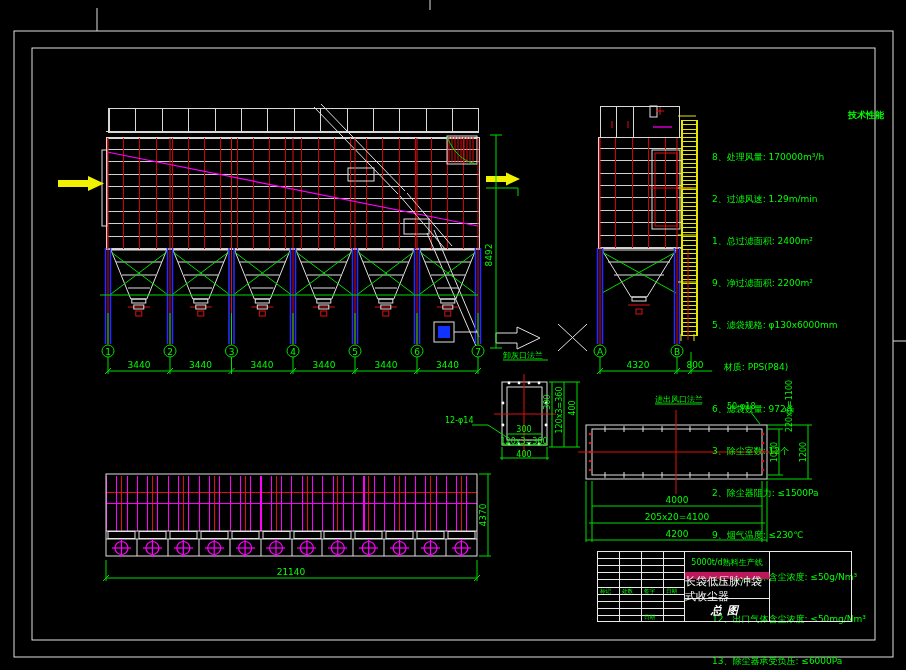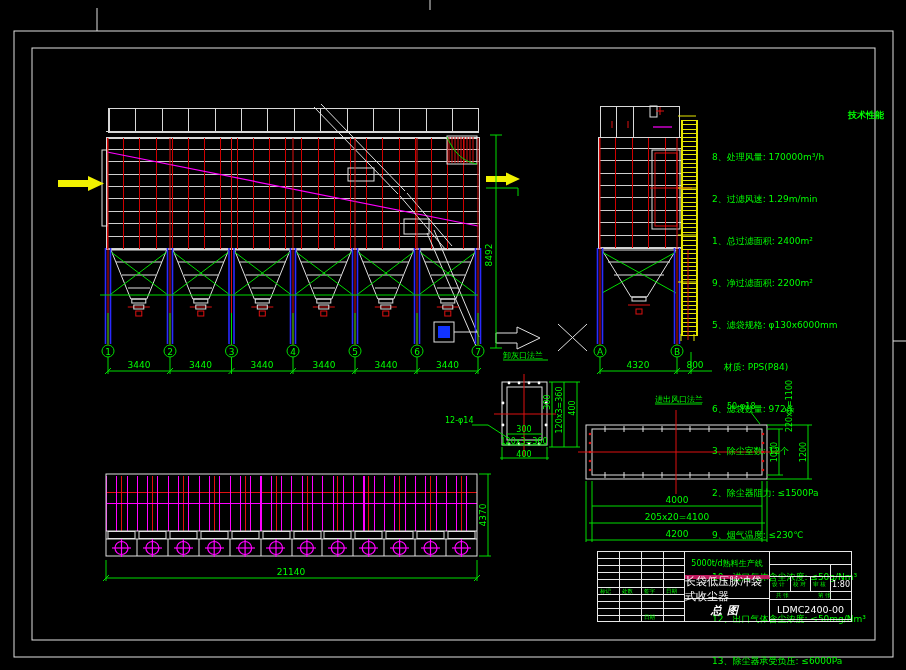--- a/index.html
+++ b/index.html
@@ -461,46 +461,25 @@
       <div class="tbline" style="left:21px;top:0;width:1px;height:69px;"></div>
       <div class="tbline" style="left:43px;top:0;width:1px;height:69px;"></div>
       <div class="tbline" style="left:65px;top:0;width:1px;height:69px;"></div>
       <div class="tbg" style="left:2px;top:36px;">标记</div>
       <div class="tbg" style="left:24px;top:36px;">处数</div>
       <div class="tbg" style="left:46px;top:36px;">签字</div>
       <div class="tbg" style="left:68px;top:36px;">日期</div>
       <div class="tbg" style="left:46px;top:62px;">日期</div>
     </div>
 
-    <div class="tbcell tbw" style="left:87px;top:0;width:85px;height:27px;border-right:1px solid #e8e8e8;border-bottom:4px solid #be185d;">
+    <div class="tbcell tbw" style="left:87px;top:0;width:85px;height:27px;border-right:1px solid #e8e8e8;border-bottom:7px solid #be185d;">
       <span style="color:#00ff00;font-size:8px;">5000t/d熟料生产线</span>
     </div>
     <div class="tbcell tbw" style="left:87px;top:27px;width:85px;height:20px;border-right:1px solid #e8e8e8;border-bottom:1px solid #e8e8e8;font-size:11px;">
       <span>长袋低压脉冲袋式收尘器</span>
     </div>
     <div class="tbcell tbw" style="left:87px;top:47px;width:85px;height:22px;border-right:1px solid #e8e8e8;font-size:11px;letter-spacing:5px;font-weight:bold;font-style:italic;">
       <span>总图</span>
     </div>
 
-    <div class="tbcell" style="left:172px;top:0;width:81px;height:69px;">
-      <div class="tbline" style="left:0;top:12px;width:81px;height:1px;"></div>
-      <div class="tbline" style="left:0;top:24px;width:81px;height:1px;"></div>
-      <div class="tbline" style="left:0;top:39px;width:81px;height:1px;"></div>
-      <div class="tbline" style="left:0;top:47px;width:81px;height:1px;"></div>
-      <div class="tbline" style="left:0;top:67px;width:81px;height:1px;"></div>
-      <div class="tbline" style="left:20px;top:24px;width:1px;height:15px;"></div>
-      <div class="tbline" style="left:40px;top:24px;width:1px;height:15px;"></div>
-      <div class="tbline" style="left:60px;top:12px;width:1px;height:35px;"></div>
-      <div class="tbg" style="left:2px;top:29px;">设 计</div>
-      <div class="tbg" style="left:23px;top:29px;">校 对</div>
-      <div class="tbg" style="left:43px;top:29px;">审 核</div>
-      <div class="tbcell tbw" style="left:61px;top:25px;width:20px;height:14px;font-size:8px;">
-        <span>1:80</span>
-      </div>
-      <div class="tbg" style="left:6px;top:40px;">共 张</div>
-      <div class="tbg" style="left:48px;top:40px;">第 张</div>
-      <div class="tbcell tbw" style="left:0;top:47px;width:81px;height:20px;font-size:9.5px;">
-        <span>LDMC2400-00</span>
-      </div>
-    </div>
   </div>
 
 </div>
 
 </body></html>

